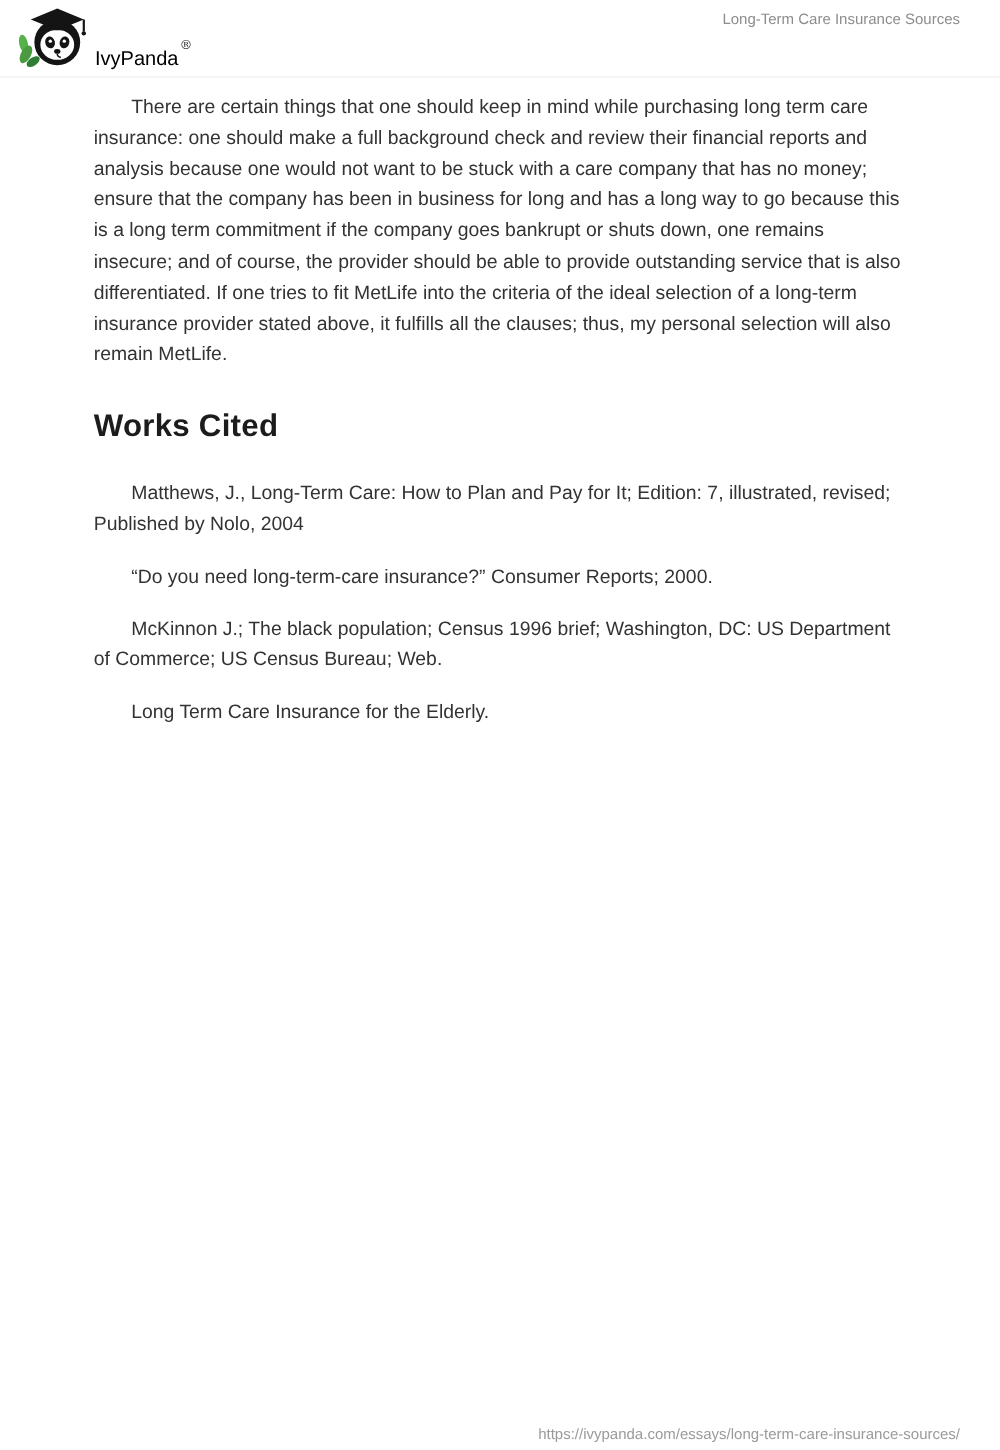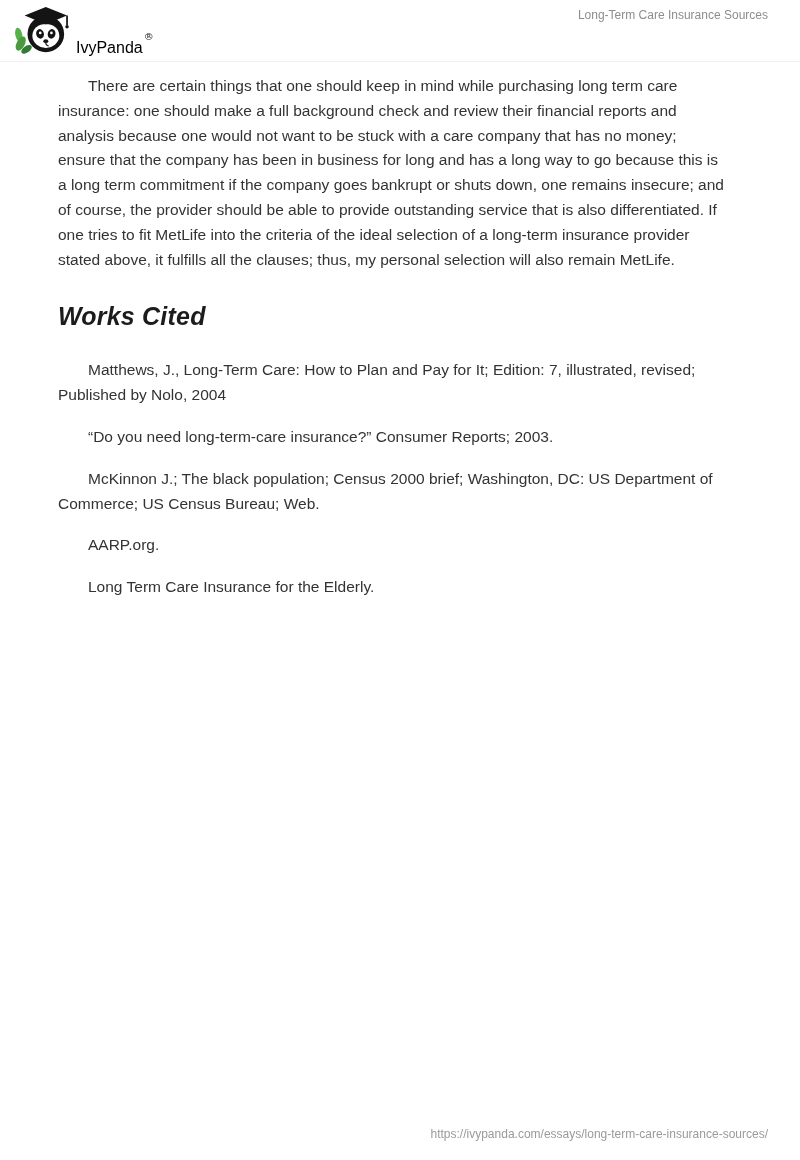--- a/index.html
+++ b/index.html
@@ -40,50 +40,49 @@
   }
   .doc-title {
     font-size: 12px;
     color: #8d8d8d;
     align-self: flex-start;
     margin-top: 4px;
   }
 
   
   .content {
-    padding: 12px 76px 0 58px;
+    padding: 12px 76px 0 75px;
     color: #333333;
   }
   .body-paragraph {
     font-size: 15.5px;
     line-height: 24.8px;
     color: #333333;
     text-indent: 30px;
     text-align: left;
   }
   .works-cited-heading {
     font-size: 25px;
     font-weight: 700;
     color: #1c1c1c;
     margin: 30px 0 27px 0;
     letter-spacing: 0.2px;
-    font-style: italic;
   }
   .citation {
     font-size: 15.5px;
     line-height: 24.8px;
     color: #333333;
     text-indent: 30px;
     margin-bottom: 17px;
   }
 
   
   .footer {
     position: absolute;
-    bottom: 18px;
+    bottom: 4px;
     right: 32px;
   }
   .source-url {
     font-size: 12px;
     color: #9a9a9a;
     text-decoration: none;
     cursor: pointer;
   }
 
   .logo-icon { display: block; }
@@ -125,23 +124,22 @@
 </div>
 
 <div class="content">
 
   <p class="body-paragraph">There are certain things that one should keep in mind while purchasing long term care insurance: one should make a full background check and review their financial reports and analysis because one would not want to be stuck with a care company that has no money; ensure that the company has been in business for long and has a long way to go because this is a long term commitment if the company goes bankrupt or shuts down, one remains insecure; and of course, the provider should be able to provide outstanding service that is also differentiated. If one tries to fit MetLife into the criteria of the ideal selection of a long-term insurance provider stated above, it fulfills all the clauses; thus, my personal selection will also remain MetLife.</p>
 
   <h1 class="works-cited-heading">Works Cited</h1>
 
   <div>
     <p class="citation">Matthews, J., Long-Term Care: How to Plan and Pay for It; Edition: 7, illustrated, revised; Published by Nolo, 2004</p>
-    <p class="citation">“Do you need long-term-care insurance?” Consumer Reports; 2003.</p>
-    <p class="citation">McKinnon J.; The black population; Census 2000 brief; Washington, DC: US Department of Commerce; US Census Bureau; Web.</p>
-    <p class="citation">AARP.org.</p>
+    <p class="citation">“Do you need long-term-care insurance?” Consumer Reports; 2000.</p>
+    <p class="citation">McKinnon J.; The black population; Census 1996 brief; Washington, DC: US Department of Commerce; US Census Bureau; Web.</p>
     <p class="citation">Long Term Care Insurance for the Elderly.</p>
   </div>
 
 </div>
 
 <div class="footer">
   <a class="source-url">https://ivypanda.com/essays/long-term-care-insurance-sources/</a>
 </div>
 
 </body></html>

